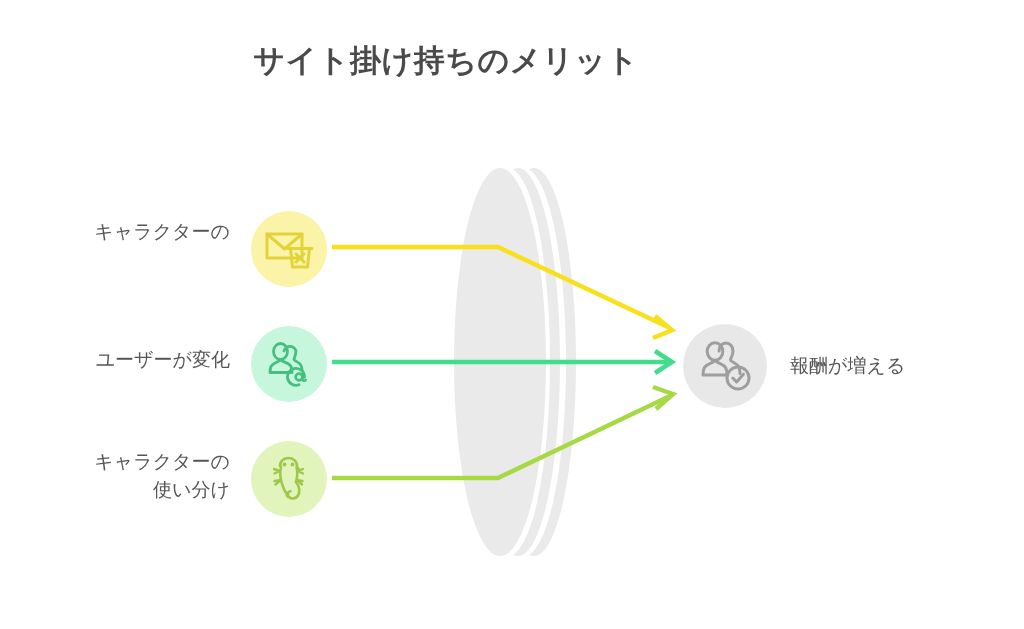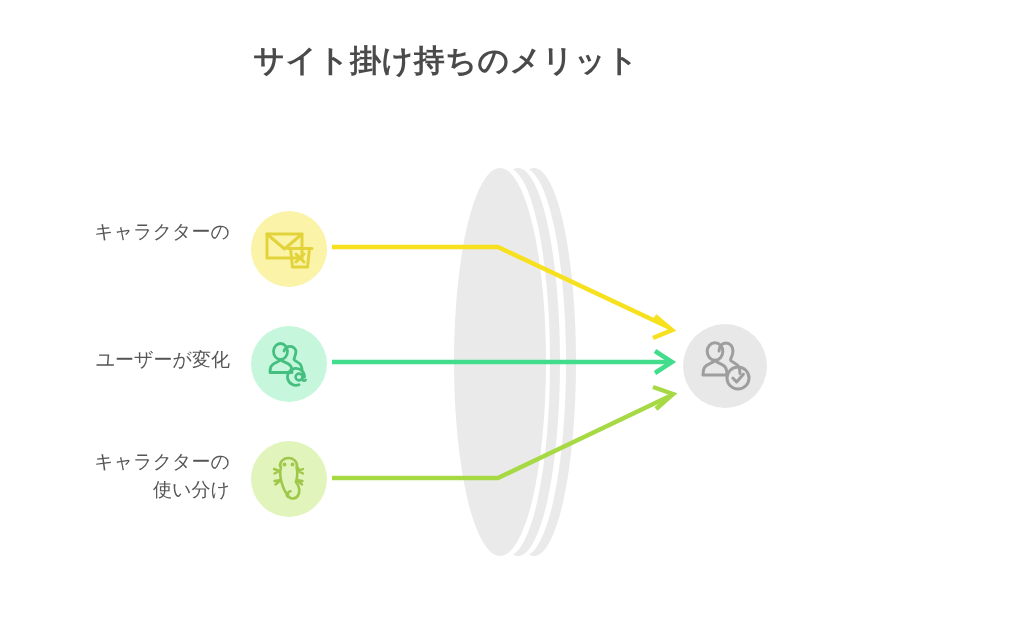--- a/index.html
+++ b/index.html
@@ -133,20 +133,21 @@
 
   <div class="left-label" id="left-label-2">
     <div>キャラクターの</div>
     <div>使い分け</div>
   </div>
 
   <div class="left-label" id="left-label-1">
     <div>ユーザーが変化</div>
   </div>
 
+  <div id="right-label">報酬が増える</div>
 
   <div class="icon-badge" id="icon-badge-0">
     <svg width="50" height="44" viewBox="0 0 50 44">
 
       <path d="M3,7 L38,7 L38,31 L3,31 Z" fill="none" stroke="#e3d33a" stroke-width="3" stroke-linejoin="round"></path>
 
       <path d="M3,7 L20.5,22 L38,7" fill="none" stroke="#e3d33a" stroke-width="3" stroke-linejoin="round" stroke-linecap="round"></path>
 
       <path d="M24,21.5 L48,21.5" fill="none" stroke="#e3d33a" stroke-width="3" stroke-linecap="round"></path>
 

